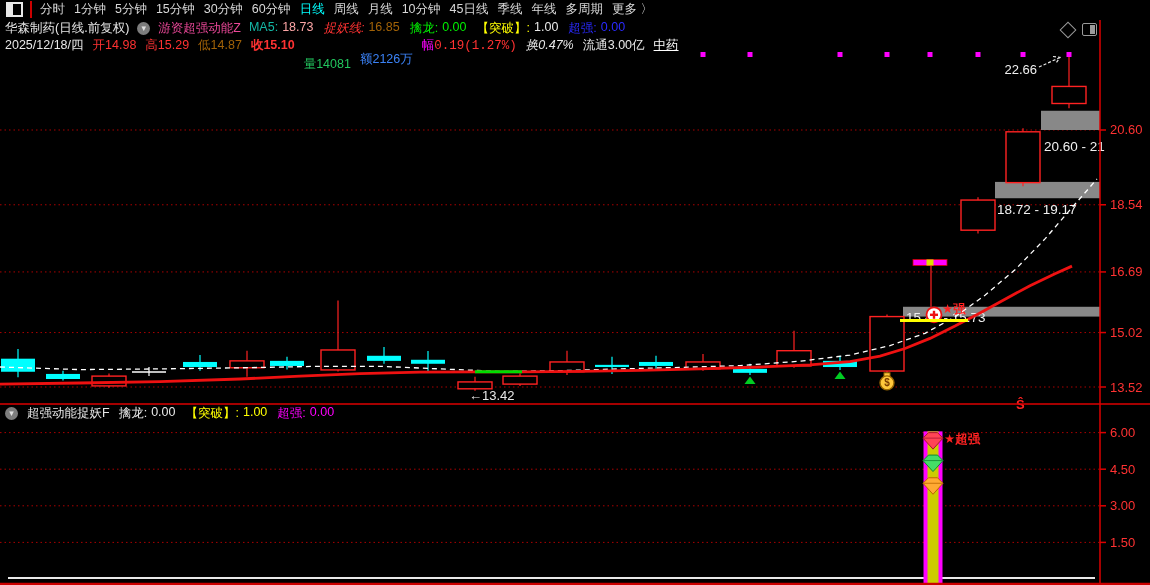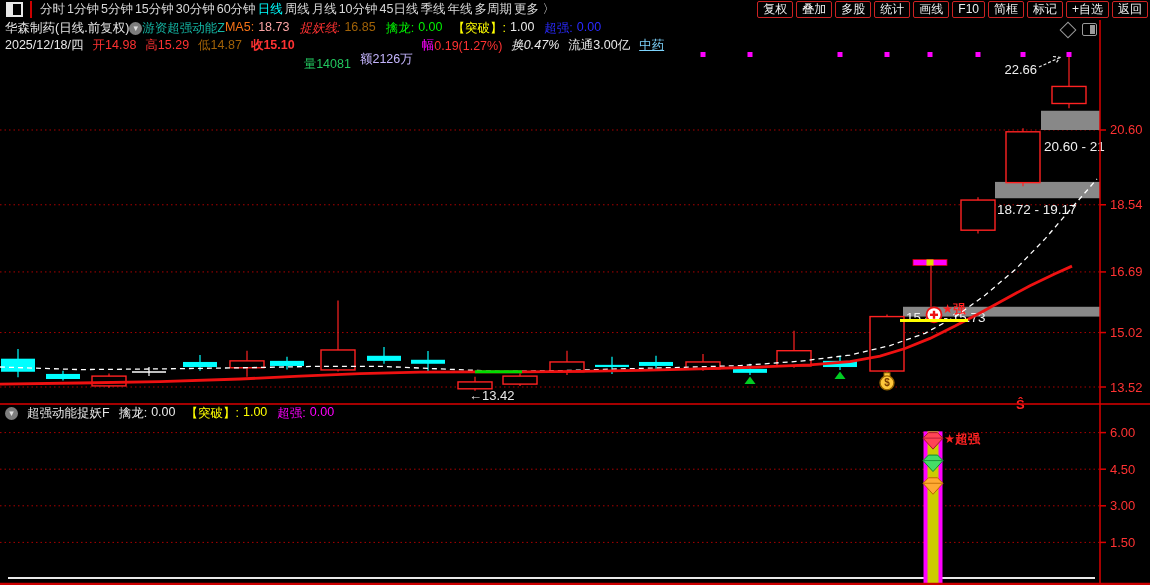--- a/index.html
+++ b/index.html
@@ -4,27 +4,27 @@
 <style>
   html,body{margin:0;padding:0;background:#000;}
   .screen{position:relative;width:1150px;height:585px;background:#000;overflow:hidden;
           font-family:"Liberation Sans","DejaVu Sans",sans-serif;}
   .hrow{position:absolute;left:0;display:flex;align-items:center;white-space:nowrap;z-index:2;}
   
   .toolbar{top:0;width:1150px;height:19px;font-size:12.5px;color:#d8d8d8;}
   .win-icon{width:13px;height:11px;border:2px solid #e8e8e8;margin-left:6px;position:relative;flex:0 0 auto;}
   .win-icon::after{content:"";position:absolute;left:0;top:0;width:5px;height:11px;background:#e8e8e8;}
   .tb-divider{width:2px;height:17px;background:#cc0000;margin:0 8px 0 7px;flex:0 0 auto;}
-  .periods{display:flex;gap:2px;}
+  .periods{display:flex;gap:9px;}
   .period{cursor:default;}
   .period.active{color:#00ffff;}
   .right-buttons{margin-left:auto;display:flex;margin-right:2px;}
   .rbtn{border:1px solid #cc2222;border-radius:2px;color:#f0f0f0;padding:0 5px;height:15px;line-height:15px;margin-left:3px;font-size:12px;}
   
-  .row2{top:20px;height:17px;font-size:12.5px;padding-left:5px;color:#e8e8e8;}
+  .row2{top:20px;height:17px;font-size:12.5px;padding-left:5px;gap:8px;color:#e8e8e8;}
   .dd-icon{width:13px;height:13px;border-radius:50%;background:#7d7d7d;color:#e0e0e0;font-size:9px;line-height:12px;text-align:center;flex:0 0 auto;}
   .kv{display:flex;gap:4px;}
   .corner-icons{position:absolute;top:23px;left:1062px;display:flex;gap:8px;z-index:2;}
   .diamond-ic{width:10px;height:10px;border:1px solid #9a9a9a;transform:rotate(45deg);margin-top:1px;}
   .panel-ic{width:13px;height:11px;border:1px solid #9a9a9a;border-radius:2px;position:relative;}
   .panel-ic::after{content:"";position:absolute;right:1px;top:1px;width:5px;height:9px;background:#9a9a9a;}
   
   .row3{top:37px;height:17px;font-size:12.5px;padding-left:5px;}
   .row3 span{margin-right:9px;}
   .row3 span.tight{margin-right:0;}
@@ -173,41 +173,29 @@
         <span class="period active">日线</span>
         <span class="period">周线</span>
         <span class="period">月线</span>
         <span class="period">10分钟</span>
         <span class="period">45日线</span>
         <span class="period">季线</span>
         <span class="period">年线</span>
         <span class="period">多周期</span>
         <span class="period">更多 〉</span>
       </div>
-    <div class="right-buttons" id="right-buttons">
-        <span class="rbtn">复权</span>
-        <span class="rbtn">叠加</span>
-        <span class="rbtn">多股</span>
-        <span class="rbtn">统计</span>
-        <span class="rbtn">画线</span>
-        <span class="rbtn">F10</span>
-        <span class="rbtn">简框</span>
-        <span class="rbtn">标记</span>
-        <span class="rbtn">+自选</span>
-        <span class="rbtn">返回</span>
-      </div>
   </div>
 
   <div class="hrow row2">
     <span>华森制药(日线.前复权)</span>
     <span class="dd-icon">▾</span>
-    <span style="color:#14b8a6">游资超强动能Z</span>
+    <span style="color:#ec4899">游资超强动能Z</span>
     <span id="main-values" style="display:flex;gap:10px">
         <span class="kv">
-          <span style="color: #f97316;">MA5:</span>
+          <span style="color: #14b8a6;">MA5:</span>
           <span style="color: #fca5a5;">18.73</span>
         </span>
         <span class="kv">
           <span style="color: rgb(255, 50, 50); font-style: italic;">捉妖线:</span>
           <span style="color: #a16207;">16.85</span>
         </span>
         <span class="kv">
           <span style="color: rgb(0, 238, 0);">擒龙:</span>
           <span style="color: rgb(0, 238, 0);">0.00</span>
         </span>
@@ -226,26 +214,26 @@
     <span class="panel-ic"></span>
   </div>
 
   <div class="hrow row3" id="info-row">
       <span style="color: rgb(232, 232, 232);">2025/12/18/四</span>
       <span style="color: rgb(255, 50, 50);">开14.98</span>
       <span style="color: rgb(255, 50, 50);">高15.29</span>
       <span style="color: #a16207;">低14.87</span>
       <span style="color: rgb(255, 50, 50); font-weight: bold;">收15.10</span>
       <span style="color: #22c55e; margin-top: 37px;">量14081</span>
-      <span style="color: #c4b5fd; margin-top: 28px;">额2126万</span>
+      <span style="color: #3b82f6; margin-top: 28px;">额2126万</span>
       <span class="tight" style="color: rgb(255, 0, 255);">幅</span>
-      <span style="color: rgb(255, 50, 50);">0.19(1.27%)</span>
+      <span style="color: rgb(255, 50, 50); font-family: Liberation Mono, monospace;">0.19(1.27%)</span>
       <span style="color: rgb(232, 232, 232); font-style: italic;">换0.47%</span>
       <span style="color: rgb(232, 232, 232);">流通3.00亿</span>
-      <span style="color: #7dd3fc; text-decoration: underline;">中药</span>
+      <span style="color: #ffffff; text-decoration: underline;">中药</span>
     </div>
 
   <div class="hrow subheader">
     <span class="dd-icon">▾</span>
     <span>超强动能捉妖F</span>
     <span id="sub-values" style="display:flex;gap:10px">
         <span class="kv">
           <span style="color: rgb(232, 232, 232);">擒龙:</span>
           <span style="color: rgb(232, 232, 232);">0.00</span>
         </span>

